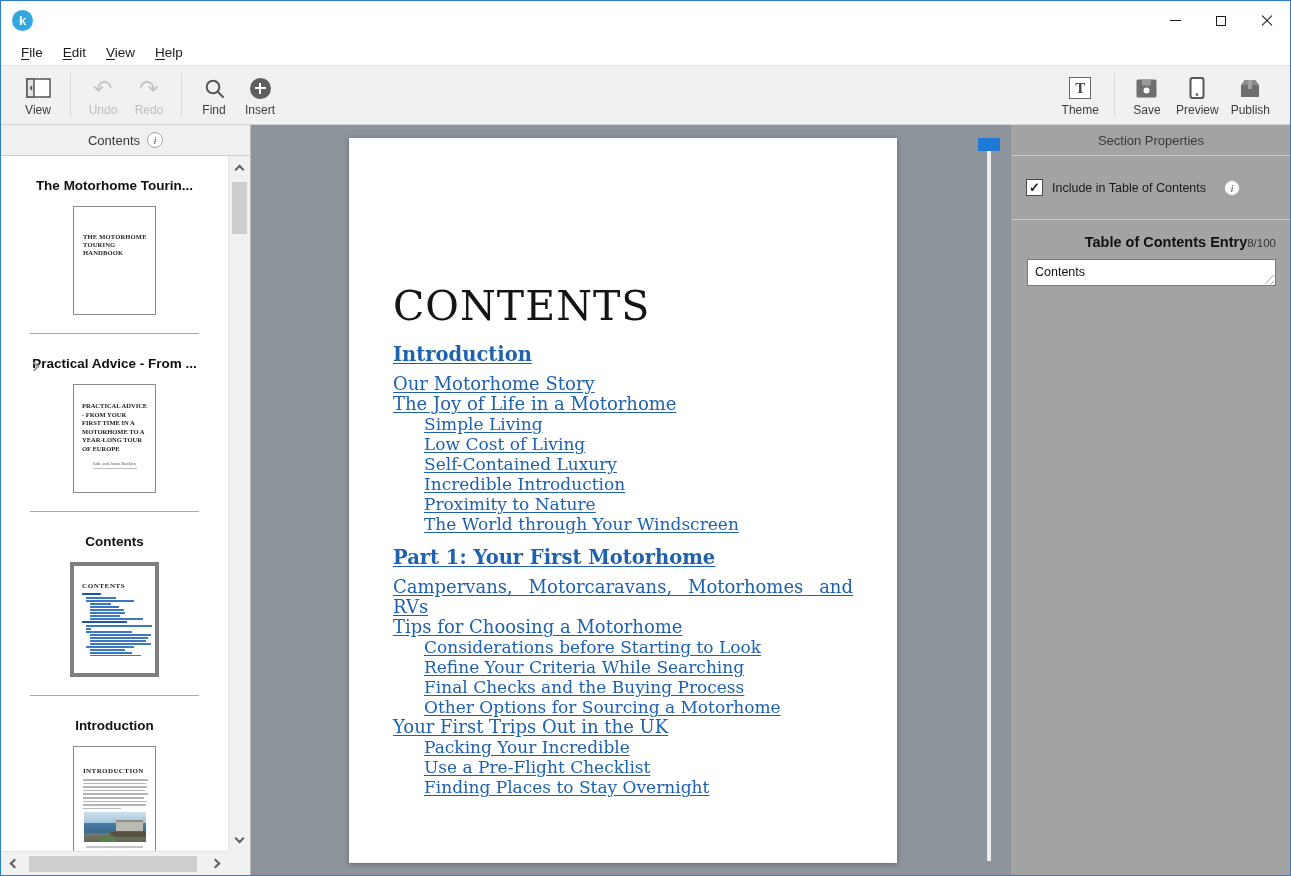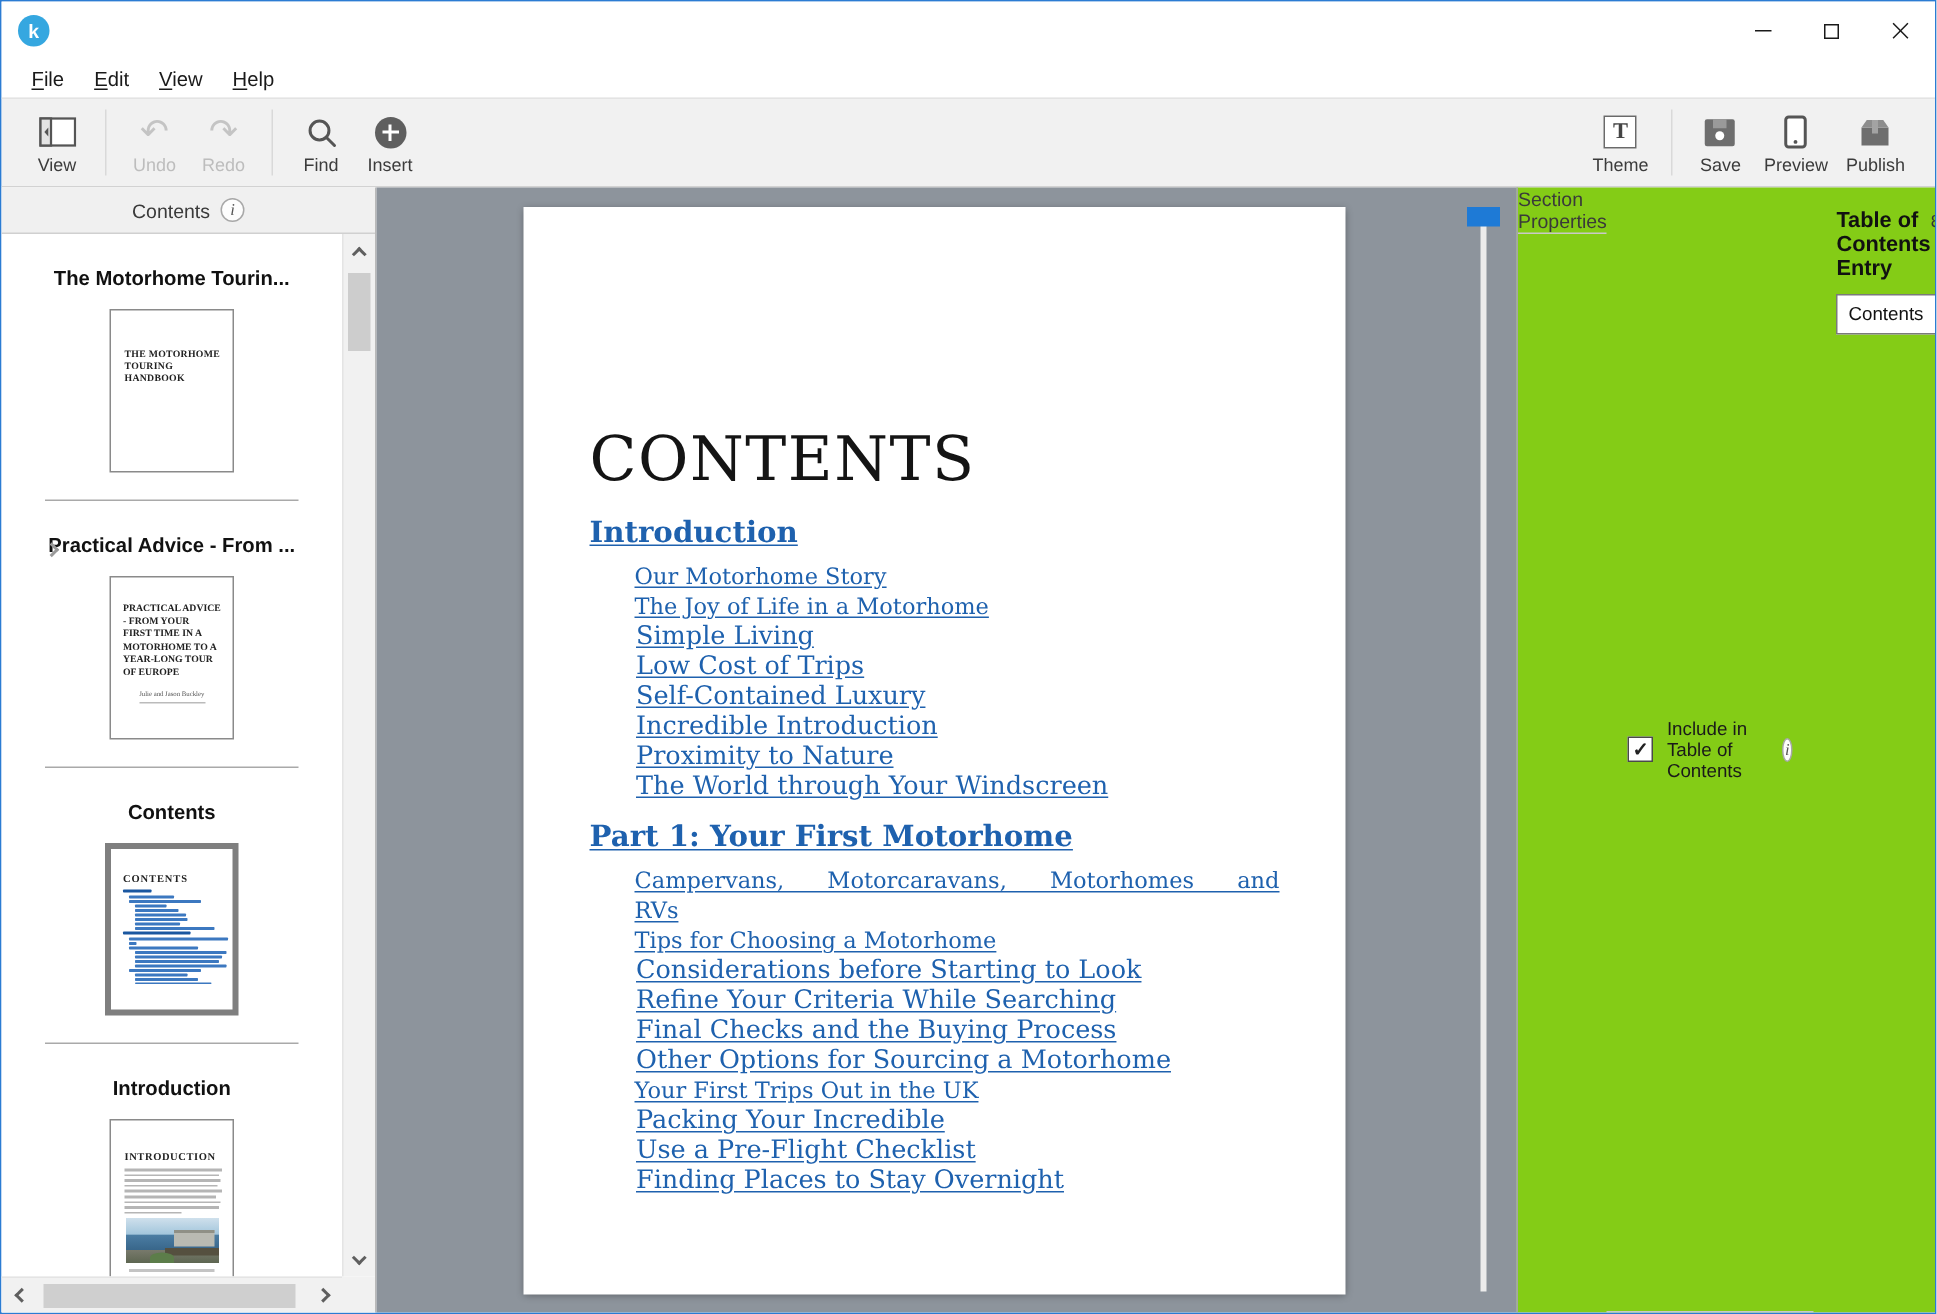--- a/index.html
+++ b/index.html
@@ -89,29 +89,29 @@
   .hs-thumb { position:absolute; left:28px; width:168px; top:4px; height:16px; background:#cfcfcf; }
   .scroll-corner { position:absolute; right:0; bottom:0; width:22px; height:24px; background:#f1f1f1; }
 
   
   .main { flex:1; background:#8d949c; position:relative; min-width:0; }
   .page { position:absolute; left:98px; top:13px; width:548px; height:725px; background:#fff; box-shadow:0 1px 5px rgba(0,0,0,.35); padding:0 44px; overflow:hidden; }
   .doc-title { margin-top:146px; font-family:"DejaVu Serif","Liberation Serif",serif; font-weight:400; font-size:41px; letter-spacing:1px; color:#141414; line-height:44px; }
   .toc { margin-top:15px; font-family:"DejaVu Serif","Liberation Serif",serif; }
   .entry { display:block; color:#1e61ae; text-decoration:underline; text-underline-offset:2px; cursor:pointer; }
   .entry.l1 { font-size:19.5px; font-weight:bold; line-height:23px; margin:12px 0 8px; width:-moz-fit-content; width:fit-content; }
-  .entry.l2 { font-size:15px; line-height:20px; margin-left:30px; width:-moz-fit-content; width:fit-content; }
+  .entry.l2 { font-size:18px; line-height:20px; margin-left:0; width:-moz-fit-content; width:fit-content; }
   .entry.l3 { font-size:17px; line-height:20px; margin-left:31px; width:-moz-fit-content; width:fit-content; }
   .entry.wide { width:auto; }
   .eline.jfill { text-align:justify; text-align-last:justify; }
   .main-track { position:absolute; right:20px; top:13px; bottom:14px; width:4px; background:#ececec; }
   .main-thumb { position:absolute; right:11px; top:13px; width:22px; height:13px; background:#1e7ad6; }
 
   
-  .props { width:279px; flex:0 0 279px; background:#84cc16; border-left:1px solid #a5a5a5; display:flex; }
+  .props { width:279px; flex:0 0 279px; background:#a3a3a3; border-left:1px solid #a5a5a5; display:flex; flex-direction:column; }
   .props-header { height:31px; flex:0 0 31px; display:flex; align-items:center; justify-content:center; font-size:13px; color:#3a3a3a; border-bottom:1px solid #c9c9c9; }
   .include-row { display:flex; align-items:center; padding:23px 14px; border-bottom:1px solid #c9c9c9; }
   .checkbox { width:17px; height:17px; background:#fff; border:1px solid #4a4a4a; display:flex; align-items:center; justify-content:center; margin-right:9px; flex:0 0 17px; }
   .checkbox.checked::after { content:"\2713"; font-size:13px; font-weight:bold; color:#222; line-height:1; }
   .include-label { font-size:12.5px; color:#1a1a1a; }
   .include-row .info-icon { margin-left:18px; }
   .entry-block { padding:14px 14px 0 15px; }
   .entry-label-row { display:flex; align-items:baseline; justify-content:flex-end; }
   .entry-label { font-size:14.5px; font-weight:bold; color:#111; }
   .entry-counter { font-size:11.5px; color:#333; }
@@ -328,21 +328,21 @@
     </div>
 
     <div class="main">
       <div class="page">
         <div class="doc-title">CONTENTS</div>
         <div class="toc" id="toc">
             <a class="entry l1">Introduction</a>
             <a class="entry l2">Our Motorhome Story</a>
             <a class="entry l2">The Joy of Life in a Motorhome</a>
             <a class="entry l3">Simple Living</a>
-            <a class="entry l3">Low Cost of Trips</a>
+            <a class="entry l3">Low Cost of Living</a>
             <a class="entry l3">Self-Contained Luxury</a>
             <a class="entry l3">Incredible Introduction</a>
             <a class="entry l3">Proximity to Nature</a>
             <a class="entry l3">The World through Your Windscreen</a>
             <a class="entry l1">Part 1: Your First Motorhome</a>
             <a class="entry l2 wide">
               <div class="eline jfill">Campervans, Motorcaravans, Motorhomes and</div>
               <div class="eline">RVs</div>
             </a>
             <a class="entry l2">Tips for Choosing a Motorhome</a>

